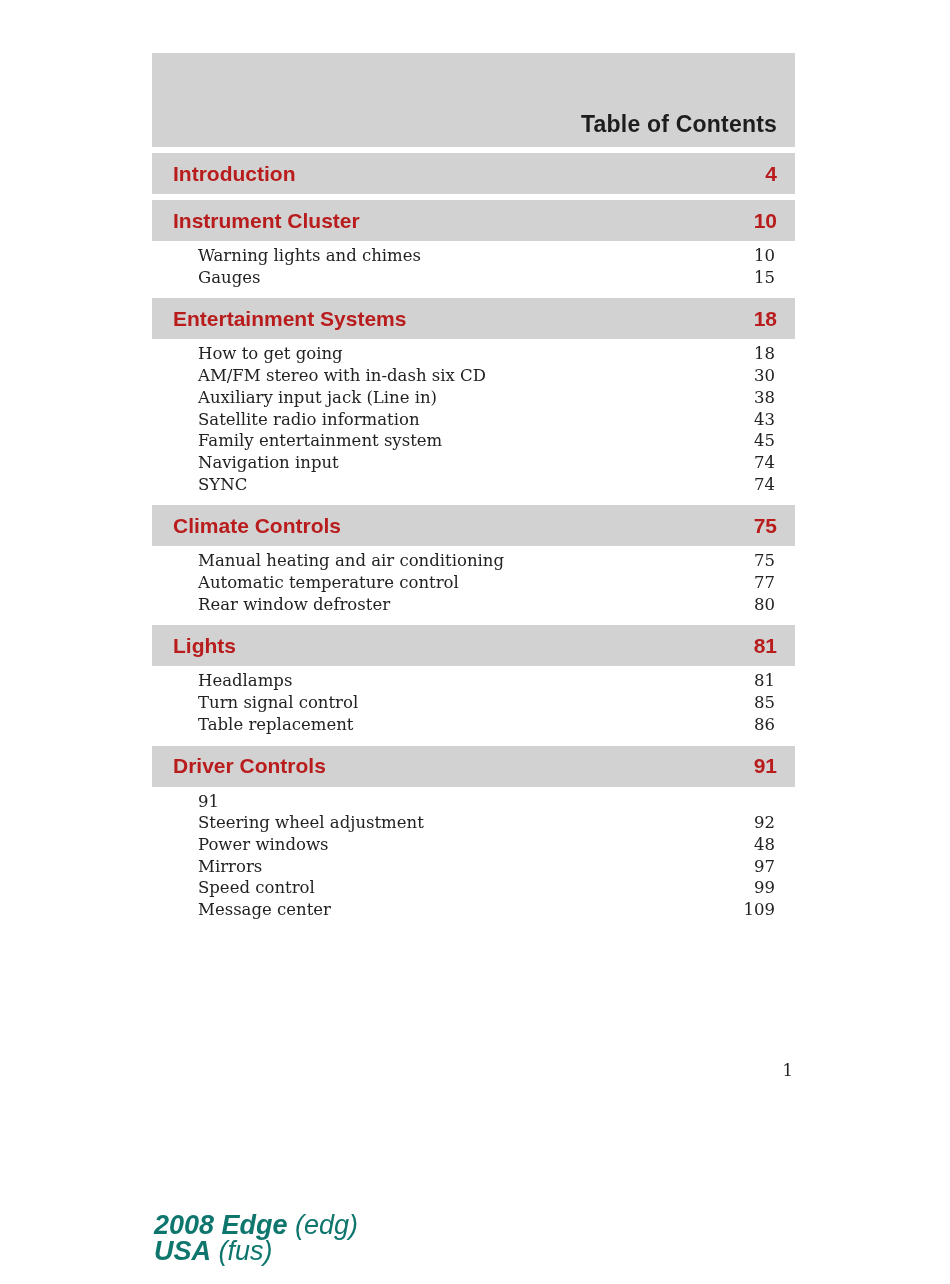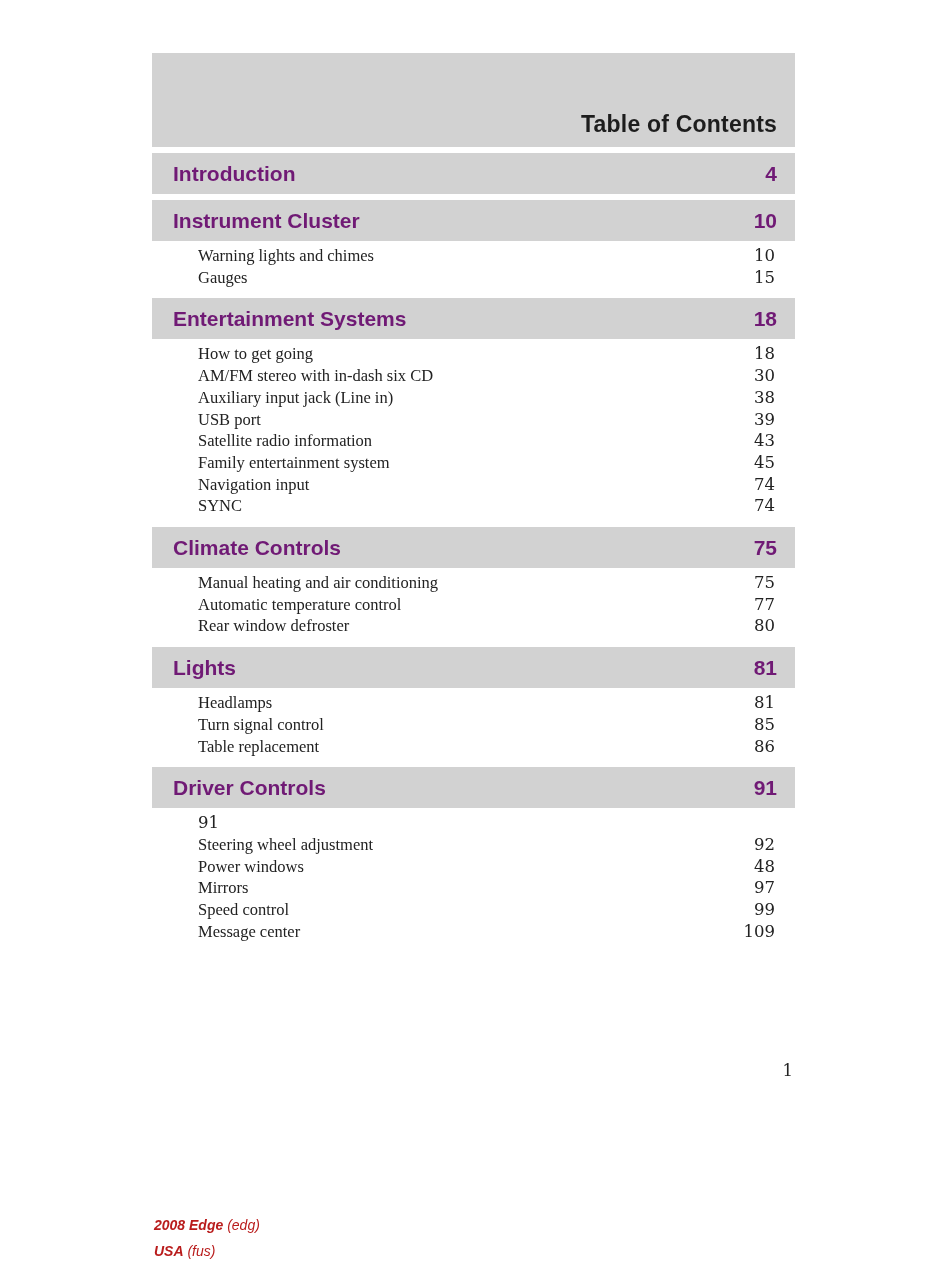--- a/index.html
+++ b/index.html
@@ -41,52 +41,52 @@
     background: #d2d2d2;
     height: 41px;
     margin-top: 6px;
     box-sizing: border-box;
     display: flex;
     align-items: center;
     justify-content: space-between;
     padding: 0 18px 0 21px;
     font-size: 21px;
     font-weight: bold;
-    color: #701a75;
+    color: #b91c1c;
   }
   .section-items {
     padding: 4px 20px 4px 46px;
   }
   .item-row {
     display: flex;
     justify-content: space-between;
     align-items: baseline;
     font-family: "DejaVu Serif", serif;
     font-size: 16.5px;
     line-height: 21.7px;
     color: #222222;
   }
-  .item-label { white-space: nowrap; font-family: Liberation Serif, serif; }
+  .item-label { white-space: nowrap; }
   .item-page { white-space: nowrap; }
   .folio {
     position: absolute;
     top: 1031px;
     left: 152px;
     width: 641px;
     text-align: right;
     font-family: "DejaVu Serif", serif;
     font-size: 16.5px;
     color: #222222;
   }
   .footer {
     position: absolute;
     left: 154px;
     top: 1183px;
-    color: #b91c1c;
-    font-size: 14px;
+    color: #0f766e;
+    font-size: 27px;
     font-style: italic;
     line-height: 25.5px;
   }
   .footer .fbold { font-weight: bold; }
   .footer .fnorm { font-weight: normal; }
 </style>
 </head>
 <body>
 
 <div class="page">
@@ -126,24 +126,20 @@
           </div>
           <div class="item-row">
             <span class="item-label">AM/FM stereo with in-dash six CD</span>
             <span class="item-page">30</span>
           </div>
           <div class="item-row">
             <span class="item-label">Auxiliary input jack (Line in)</span>
             <span class="item-page">38</span>
           </div>
           <div class="item-row">
-            <span class="item-label">USB port</span>
-            <span class="item-page">39</span>
-          </div>
-          <div class="item-row">
             <span class="item-label">Satellite radio information</span>
             <span class="item-page">43</span>
           </div>
           <div class="item-row">
             <span class="item-label">Family entertainment system</span>
             <span class="item-page">45</span>
           </div>
           <div class="item-row">
             <span class="item-label">Navigation input</span>
             <span class="item-page">74</span>

